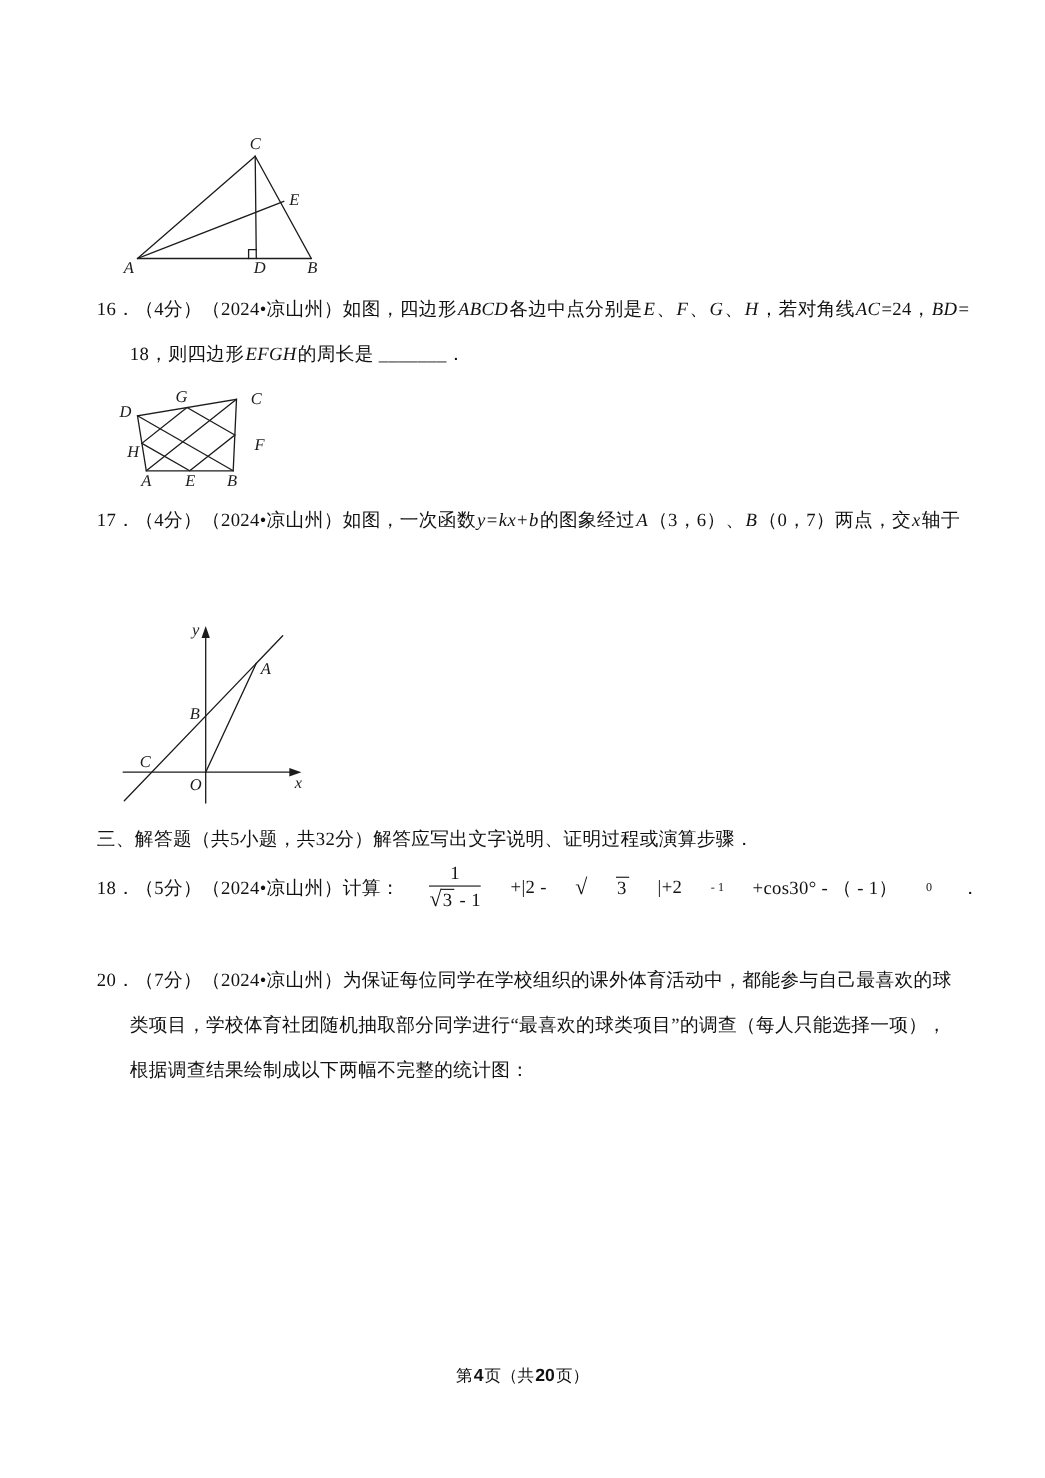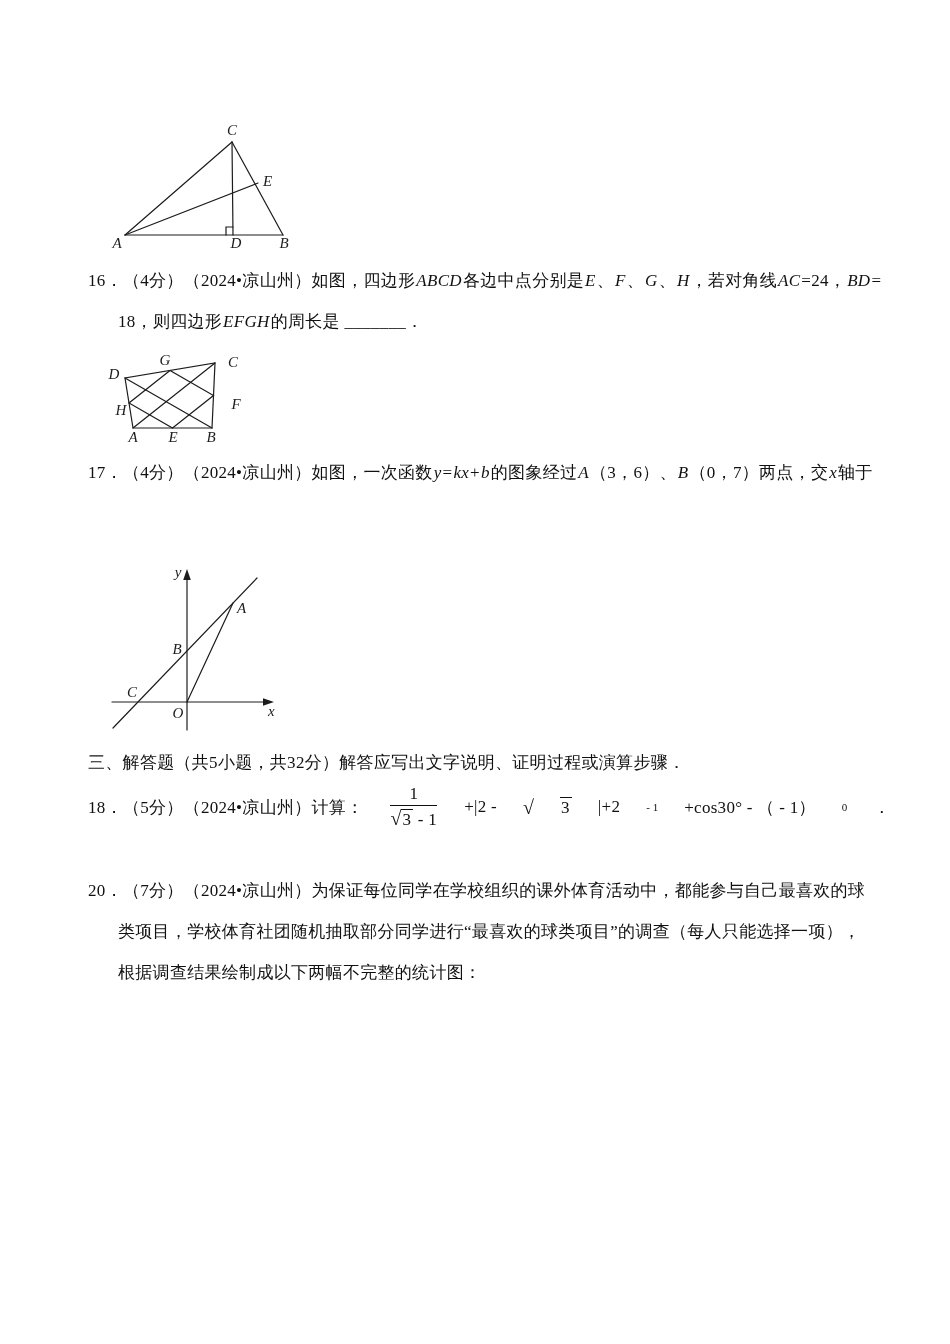--- a/index.html
+++ b/index.html
@@ -148,14 +148,15 @@
     <span>．</span>
   </div>
 
 
   <div class="qblock" style="top:870px;">
     <div class="qline"><span>20．（7分）（2024•凉山州）为保证每位同学在学校组织的课外体育活动中，都能参与自己最喜欢的球</span></div>
     <div class="qline indent"><span>类项目，学校体育社团随机抽取部分同学进行“最喜欢的球类项目”的调查（每人只能选择一项），</span></div>
     <div class="qline indent"><span>根据调查结果绘制成以下两幅不完整的统计图：</span></div>
   </div>
 
+  <div class="footer"><span>第</span><span class="seg-b">4</span><span>页（共</span><span class="seg-b">20</span><span>页）</span></div>
 
 </div>
 
 </body></html>

